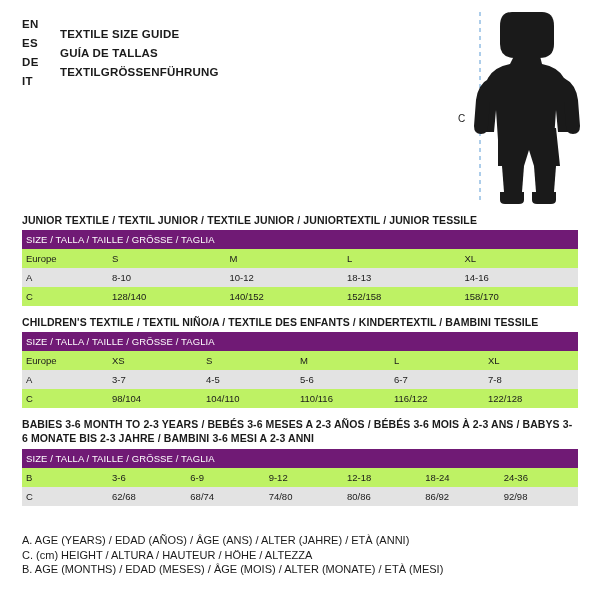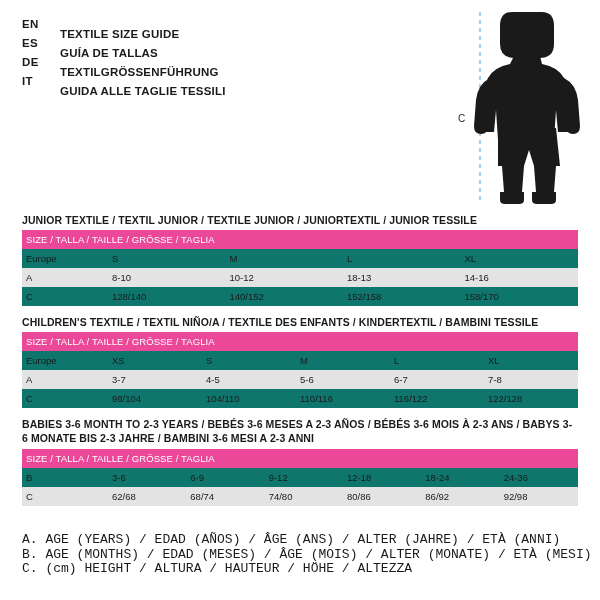--- a/index.html
+++ b/index.html
@@ -88,69 +88,67 @@
   table td {
     font-size: 9.5px;
     color: #1a1a1a;
     padding: 3px 0 3px 4px;
     height: 13px;
     vertical-align: middle;
     white-space: nowrap;
     overflow: hidden;
   }
   tr.head-row td {
-    background: #ec4899;
+    background: #701a75;
     color: #ffffff;
     font-size: 9.5px;
     letter-spacing: 0.1px;
   }
   tr.shade td {
     background: #e3e3e3;
   }
   tr.plain td {
-    background: #0f766e;
+    background: #bef264;
   }
   td.label-col {
     width: 86px;
   }
 
   
   .footnotes {
     position: absolute;
     left: 22px;
     top: 533px;
     width: 560px;
   }
   .footnote {
-    font-size: 13px;
+    font-size: 11px;
     color: #1a1a1a;
     line-height: 14.5px;
     white-space: nowrap;
-    font-family: Liberation Mono, monospace;
   }
 </style>
 </head>
 <body>
 
 <div class="header">
   <div class="header-row">
     <div class="header-lang">EN</div>
     <div class="header-title">Textile size guide</div>
   </div>
   <div class="header-row">
     <div class="header-lang">ES</div>
     <div class="header-title">Guía de tallas</div>
   </div>
   <div class="header-row">
     <div class="header-lang">DE</div>
     <div class="header-title">Textilgrößenführung</div>
   </div>
   <div class="header-row">
     <div class="header-lang">IT</div>
-    <div class="header-title">Guida alle taglie tessili</div>
   </div>
 </div>
 
 <div class="figure-area">
   <svg width="158" height="200" viewBox="0 0 158 200" aria-hidden="true">
 
     <line x1="40" y1="4" x2="40" y2="196" stroke="#5b9bd5" stroke-width="1" stroke-dasharray="4,4"></line>
     <g fill="#1a1a1a">
 
       <path d="M72 4 h30 q12 0 12 14 v18 q0 14 -15 14 h-24 q-15 0 -15 -14 v-18 q0 -14 12 -14 z"></path>
@@ -293,15 +291,15 @@
           <td>86/92</td>
           <td>92/98</td>
         </tr>
       </tbody>
     </table>
   </div>
 </div>
 
 <div class="footnotes">
   <div class="footnote">A. AGE (YEARS) / EDAD (AÑOS) / ÂGE (ANS) / ALTER (JAHRE) / ETÀ (ANNI)</div>
+  <div class="footnote">C. (cm) HEIGHT / ALTURA / HAUTEUR / HÖHE / ALTEZZA</div>
   <div class="footnote">B. AGE (MONTHS) / EDAD (MESES) / ÂGE (MOIS) / ALTER (MONATE) / ETÀ (MESI)</div>
-  <div class="footnote">C. (cm) HEIGHT / ALTURA / HAUTEUR / HÖHE / ALTEZZA</div>
 </div>
 
 </body></html>

